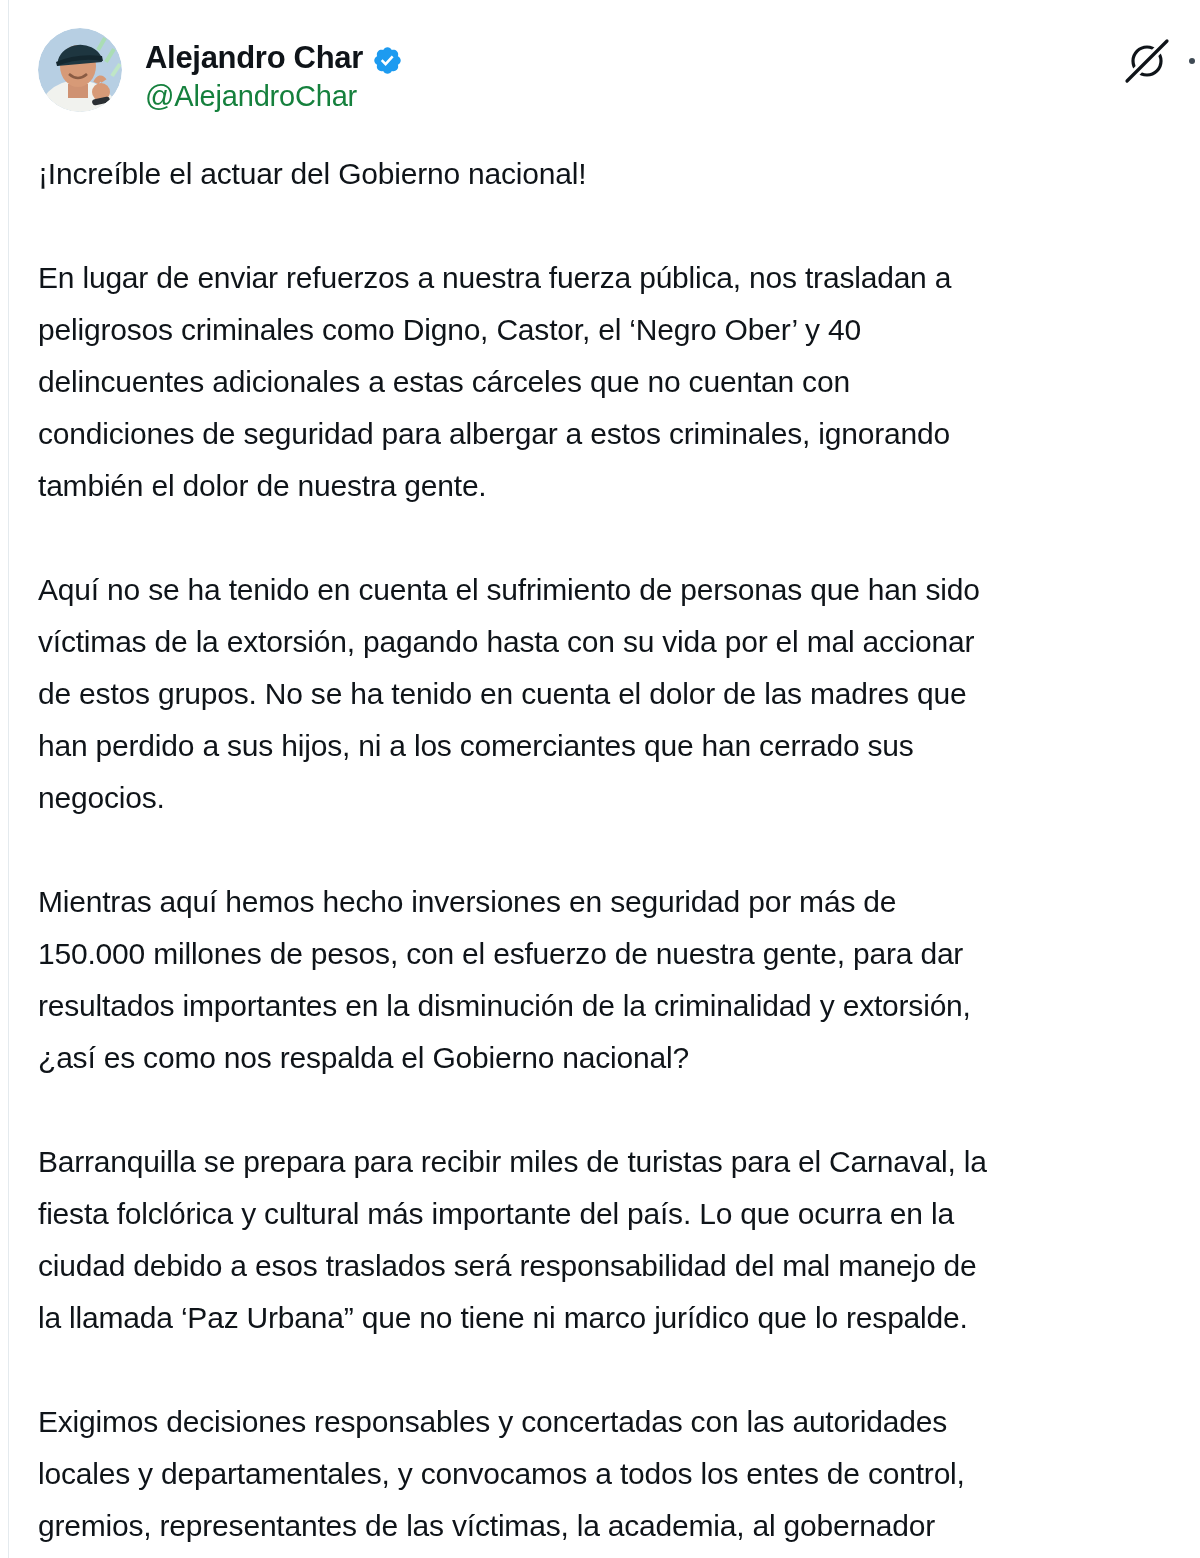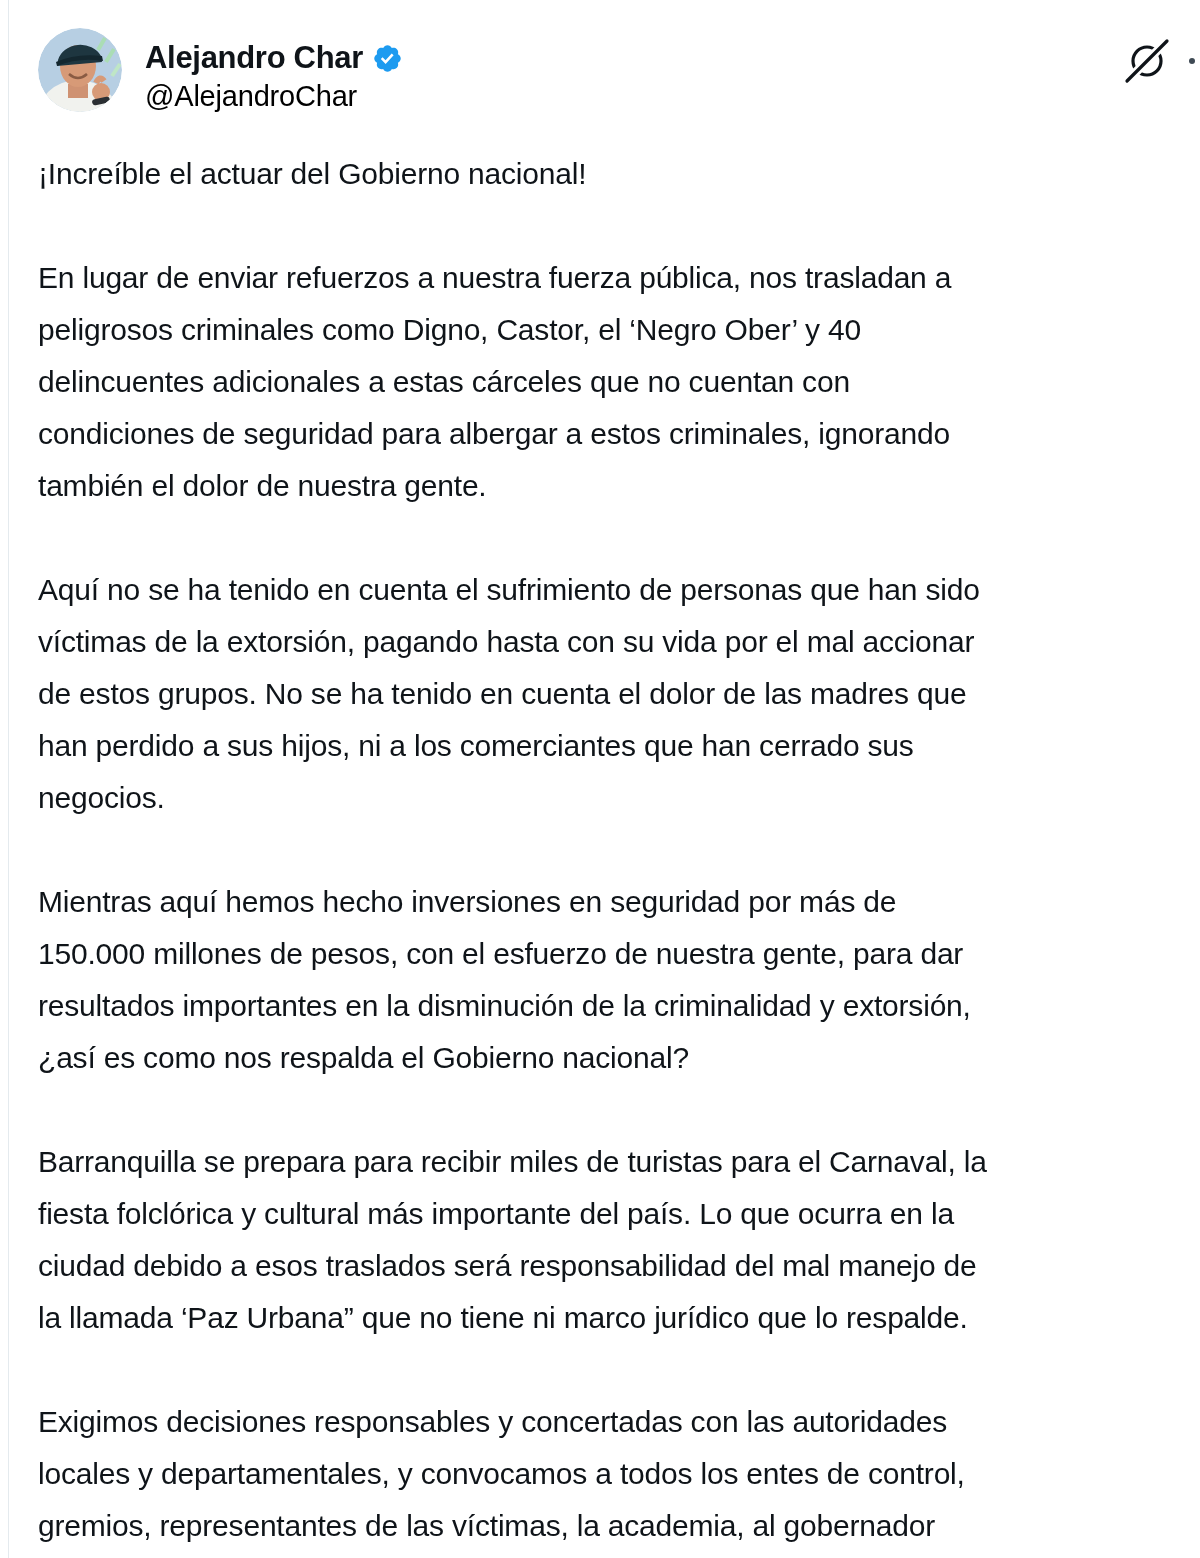--- a/index.html
+++ b/index.html
@@ -30,40 +30,40 @@
     border-radius: 50%;
     overflow: hidden;
     cursor: pointer;
   }
   .avatar svg { display: block; width: 100%; height: 100%; }
   .name-row {
     position: absolute;
     left: 145px;
     top: 40px;
     display: flex;
-    align-items: center;
+    align-items: flex-end;
     gap: 9px;
     height: 36px;
   }
   .display-name {
     font-size: 31px;
     font-weight: 700;
     letter-spacing: -0.3px;
     color: #0f1419;
     white-space: nowrap;
     cursor: pointer;
   }
   .verified { width: 31px; height: 31px; display: block; }
   .handle {
     position: absolute;
     left: 145px;
     top: 80px;
     font-size: 29px;
     letter-spacing: -0.2px;
-    color: #000000;
+    color: #15803d;
     white-space: nowrap;
     cursor: pointer;
     text-align: right;
   }
   .grok-btn {
     position: absolute;
     left: 1124px;
     top: 38px;
     width: 46px;
     height: 46px;

